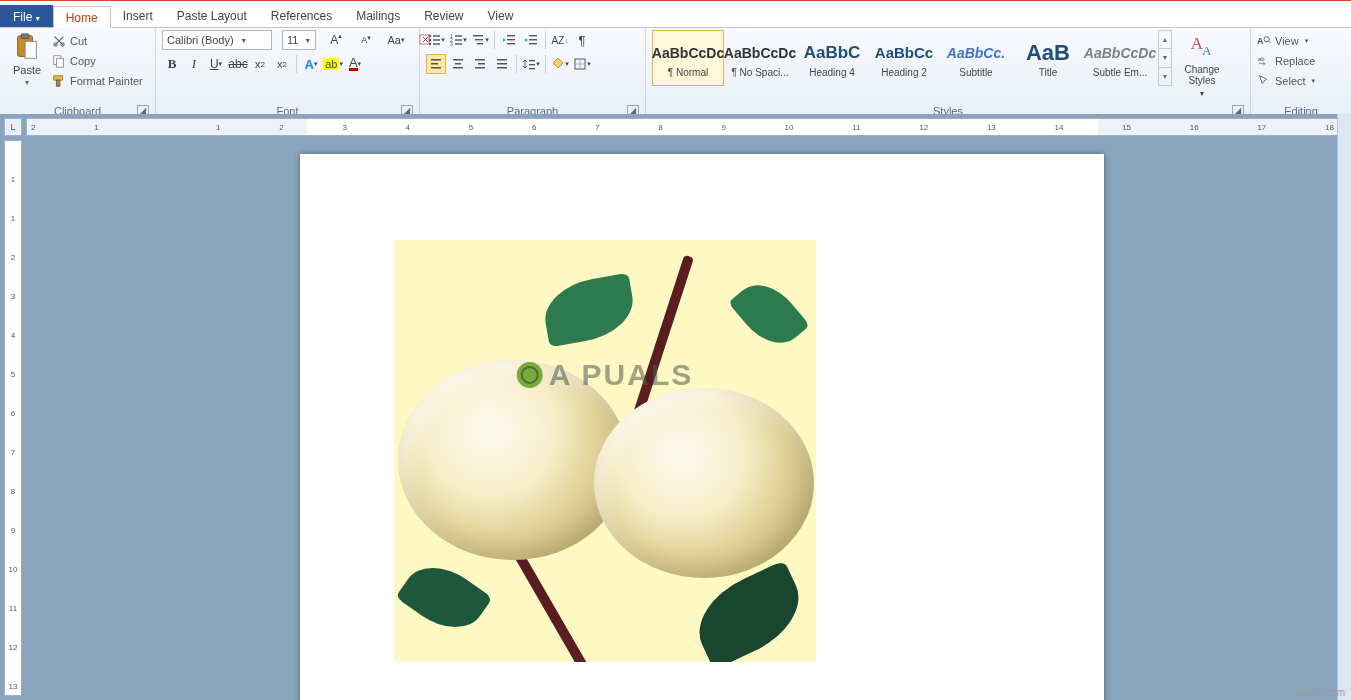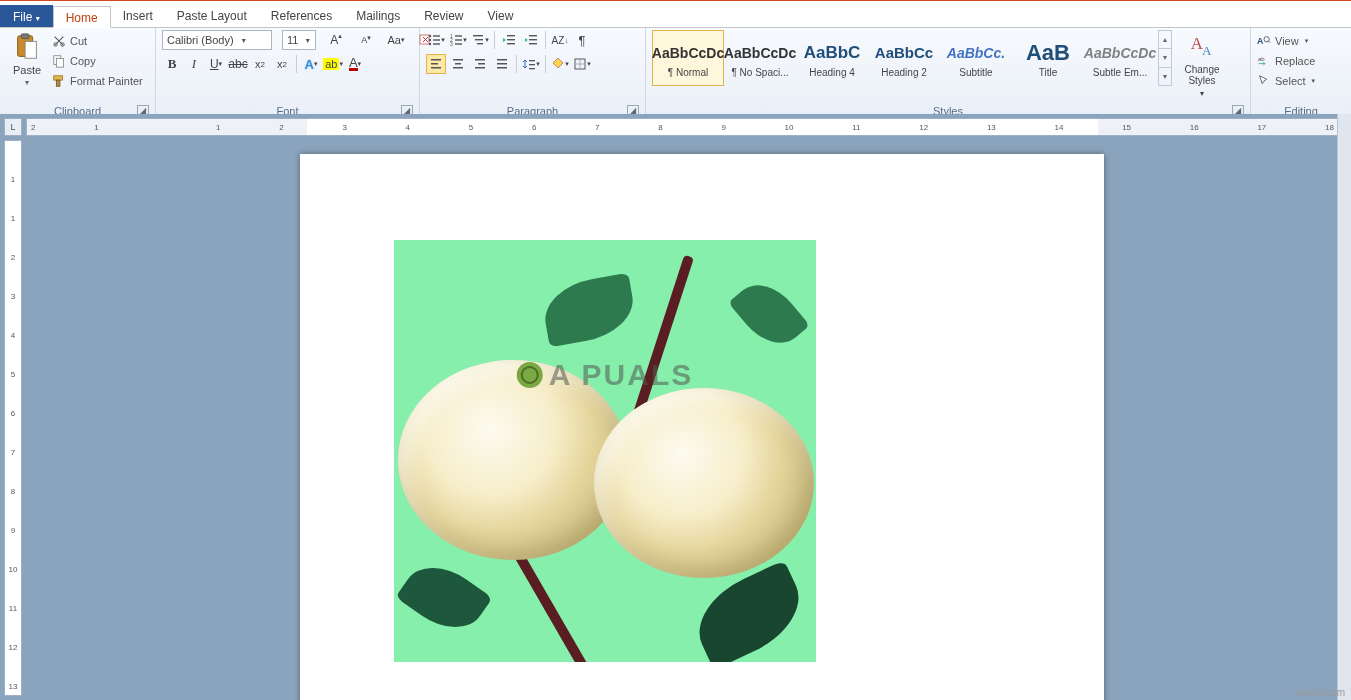--- a/index.html
+++ b/index.html
@@ -63,21 +63,21 @@
 
 .workspace { position:absolute; top:114px; left:0; right:0; bottom:0; background:#8ba4bd; }
 .corner { position:absolute; left:4px; top:4px; width:18px; height:18px; background:#e9eef5; border:1px solid #9fb0c6; font-size:9px; display:flex; align-items:center; justify-content:center; color:#556;}
 .hruler { position:absolute; left:26px; right:12px; top:4px; height:18px; background:#eef2f7; border:1px solid #9fb0c6; }
 .hruler-inner{ position:absolute; left:280px; right:240px; top:0; bottom:0; background:#fff; }
 .hruler .ticks{position:absolute; inset:0; font-size:8px; color:#556; display:flex; justify-content:space-between; padding:0 4px; align-items:center;}
 .vruler { position:absolute; left:4px; top:26px; bottom:4px; width:18px; background:#fff; border:1px solid #9fb0c6; }
 .vruler .ticks{position:absolute; inset:0; display:flex; flex-direction:column; justify-content:space-between; align-items:center; font-size:8px; color:#556; padding:4px 0;}
 
 .page { position:absolute; left:300px; top:40px; width:804px; height:1040px; background:#fff; box-shadow:0 0 6px rgba(0,0,0,.4); }
-.doc-image { position:absolute; left:94px; top:86px; width:422px; height:422px; background:#86efac; overflow:hidden; }
+.doc-image { position:absolute; left:94px; top:86px; width:422px; height:422px; background:#fef9c3; overflow:hidden; }
 .watermark { position:absolute; left:50%; top:28%; transform:translateX(-50%); font-size:30px; font-weight:600; color:rgba(80,90,80,.55); letter-spacing:2px; display:flex; align-items:center; gap:6px;}
 .watermark .logo{ width:26px; height:26px; background:#7aa843; border-radius:50%; position:relative;}
 .watermark .logo::after{content:""; position:absolute; inset:4px; border:2px solid #4e6e28; border-radius:50%;}
 
 
 .rose { position:absolute; border-radius:50%; background:radial-gradient(circle at 40% 35%, #fdfbf0 0%, #f6edc8 35%, #e4d49a 55%, #cdbf86 75%, #b8a972 100%); box-shadow:inset -8px -10px 20px rgba(120,100,40,.25), inset 10px 12px 18px rgba(255,255,255,.6);}
 .rose.r1{ width:230px; height:200px; left:4px; top:120px;}
 .rose.r2{ width:220px; height:190px; left:200px; top:148px;}
 .leaf{ position:absolute; background:#1d573c; border-radius:60% 10% 60% 10%; transform:rotate(20deg);}
 .leaf.l1{ width:90px; height:60px; left:150px; top:40px; transform:rotate(-10deg); background:#2d7a4f;}

